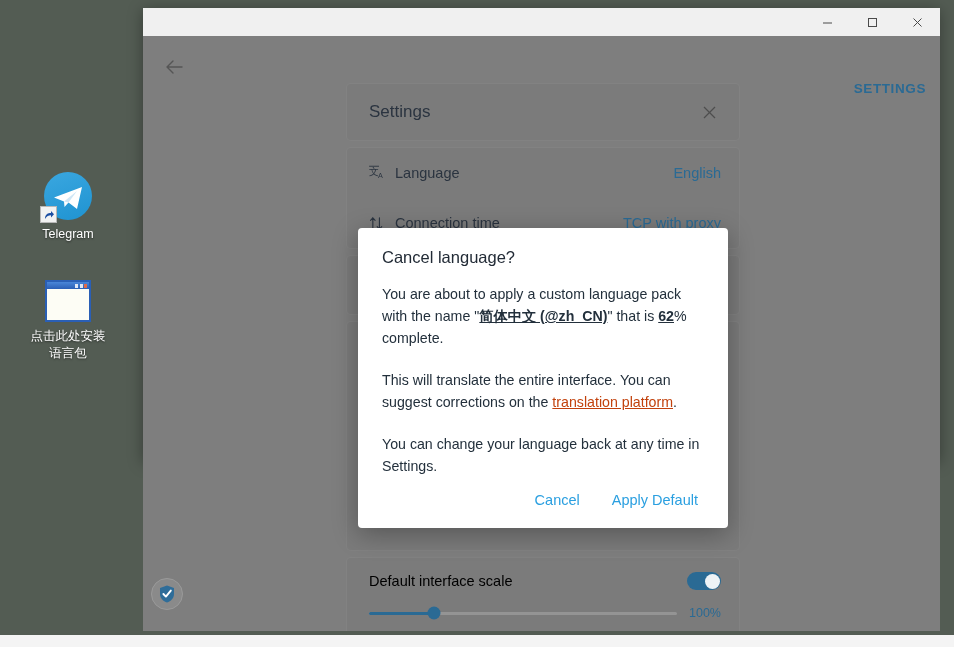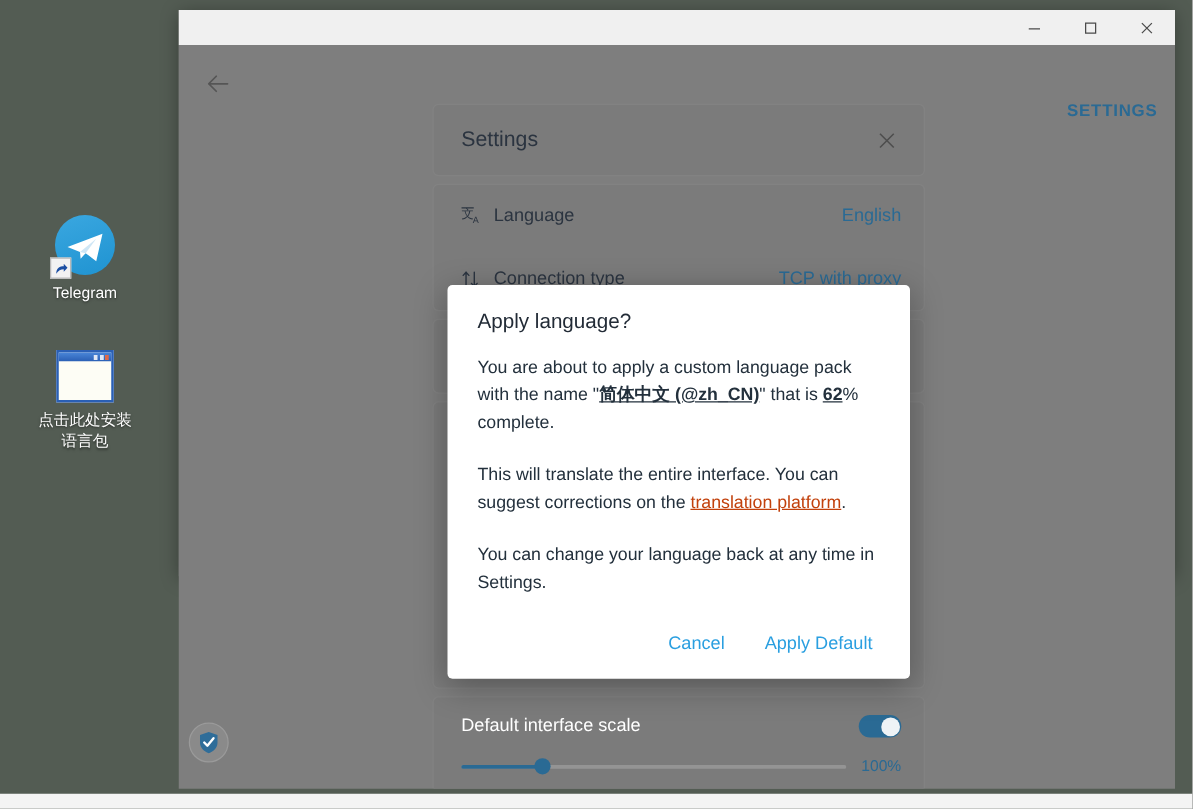--- a/index.html
+++ b/index.html
@@ -187,21 +187,21 @@
 
   .spacer-card { height: 58px; }
   .spacer-card.tall { height: 228px; }
 
   
   #scale-card { padding: 14px 18px 16px 22px; }
   #scale-head {
     display: flex; align-items: center; justify-content: space-between;
     margin-bottom: 16px;
   }
-  #scale-label { font-size: 14.5px; color: #ffffff; }
+  #scale-label { font-size: 14.5px; color: #000000; }
   .toggle {
     width: 34px; height: 18px;
     border-radius: 9px;
     background: #2a6a94;
     position: relative;
   }
   .toggle .knob {
     position: absolute;
     right: 1.5px; top: 1.5px;
     width: 15px; height: 15px;
@@ -245,21 +245,21 @@
     font-size: 16.5px;
     color: #222b36;
     margin-bottom: 16px;
   }
   .dialog-p {
     font-size: 14.2px;
     line-height: 22px;
     color: #23303c;
     margin-bottom: 20px;
   }
-  .dialog-p:last-of-type { margin-bottom: 26px; }
+  .dialog-p:last-of-type { margin-bottom: 11px; }
   .dialog-p b { font-weight: bold; text-decoration: underline; }
   .dialog-link { color: #c2410c; }
   #dialog-actions {
     display: flex; justify-content: flex-end;
     gap: 28px;
     padding-right: 4px;
     align-items: flex-end;
   }
   .dialog-btn {
     font-size: 14.5px;
@@ -375,21 +375,21 @@
             <span class="row-label">Language</span>
             <span class="row-value">English</span>
           </div>
           <div class="row">
             <span class="row-icon">
               <svg viewBox="0 0 20 18" width="19" height="17">
                 <path d="M4 15 L4 3 M4 3 L1.6 5.6 M4 3 L6.4 5.6" fill="none" stroke="currentColor" stroke-width="1.2" stroke-linecap="round"></path>
                 <path d="M11 3 L11 15 M11 15 L8.6 12.4 M11 15 L13.4 12.4" fill="none" stroke="currentColor" stroke-width="1.2" stroke-linecap="round"></path>
               </svg>
             </span>
-            <span class="row-label">Connection type</span>
+            <span class="row-label">Connection time</span>
             <span class="row-value">TCP with proxy</span>
           </div>
         </div>
 
         <div class="card spacer-card"></div>
         <div class="card spacer-card tall"></div>
 
         <div class="card" id="scale-card">
           <div id="scale-head">
             <span id="scale-label">Default interface scale</span>
@@ -403,21 +403,21 @@
               <span id="slider-knob"></span>
             </span>
             <span id="scale-value">100%</span>
           </div>
 
         </div>
 
       </div>
 
       <div id="dialog">
-        <div id="dialog-title">Apply language?</div>
+        <div id="dialog-title">Cancel language?</div>
 
         <p class="dialog-p"><span>You are about to apply a custom language pack with the name "</span><b>简体中文 (@zh_CN)</b><span>" that is </span><b>62</b><span>% complete.</span></p>
 
         <p class="dialog-p"><span>This will translate the entire interface. You can suggest corrections on the </span><a class="dialog-link" href="#">translation platform</a><span>.</span></p>
 
         <p class="dialog-p">You can change your language back at any time in Settings.</p>
 
         <div id="dialog-actions">
           <button class="dialog-btn">Cancel</button>
           <button class="dialog-btn">Apply Default</button>

